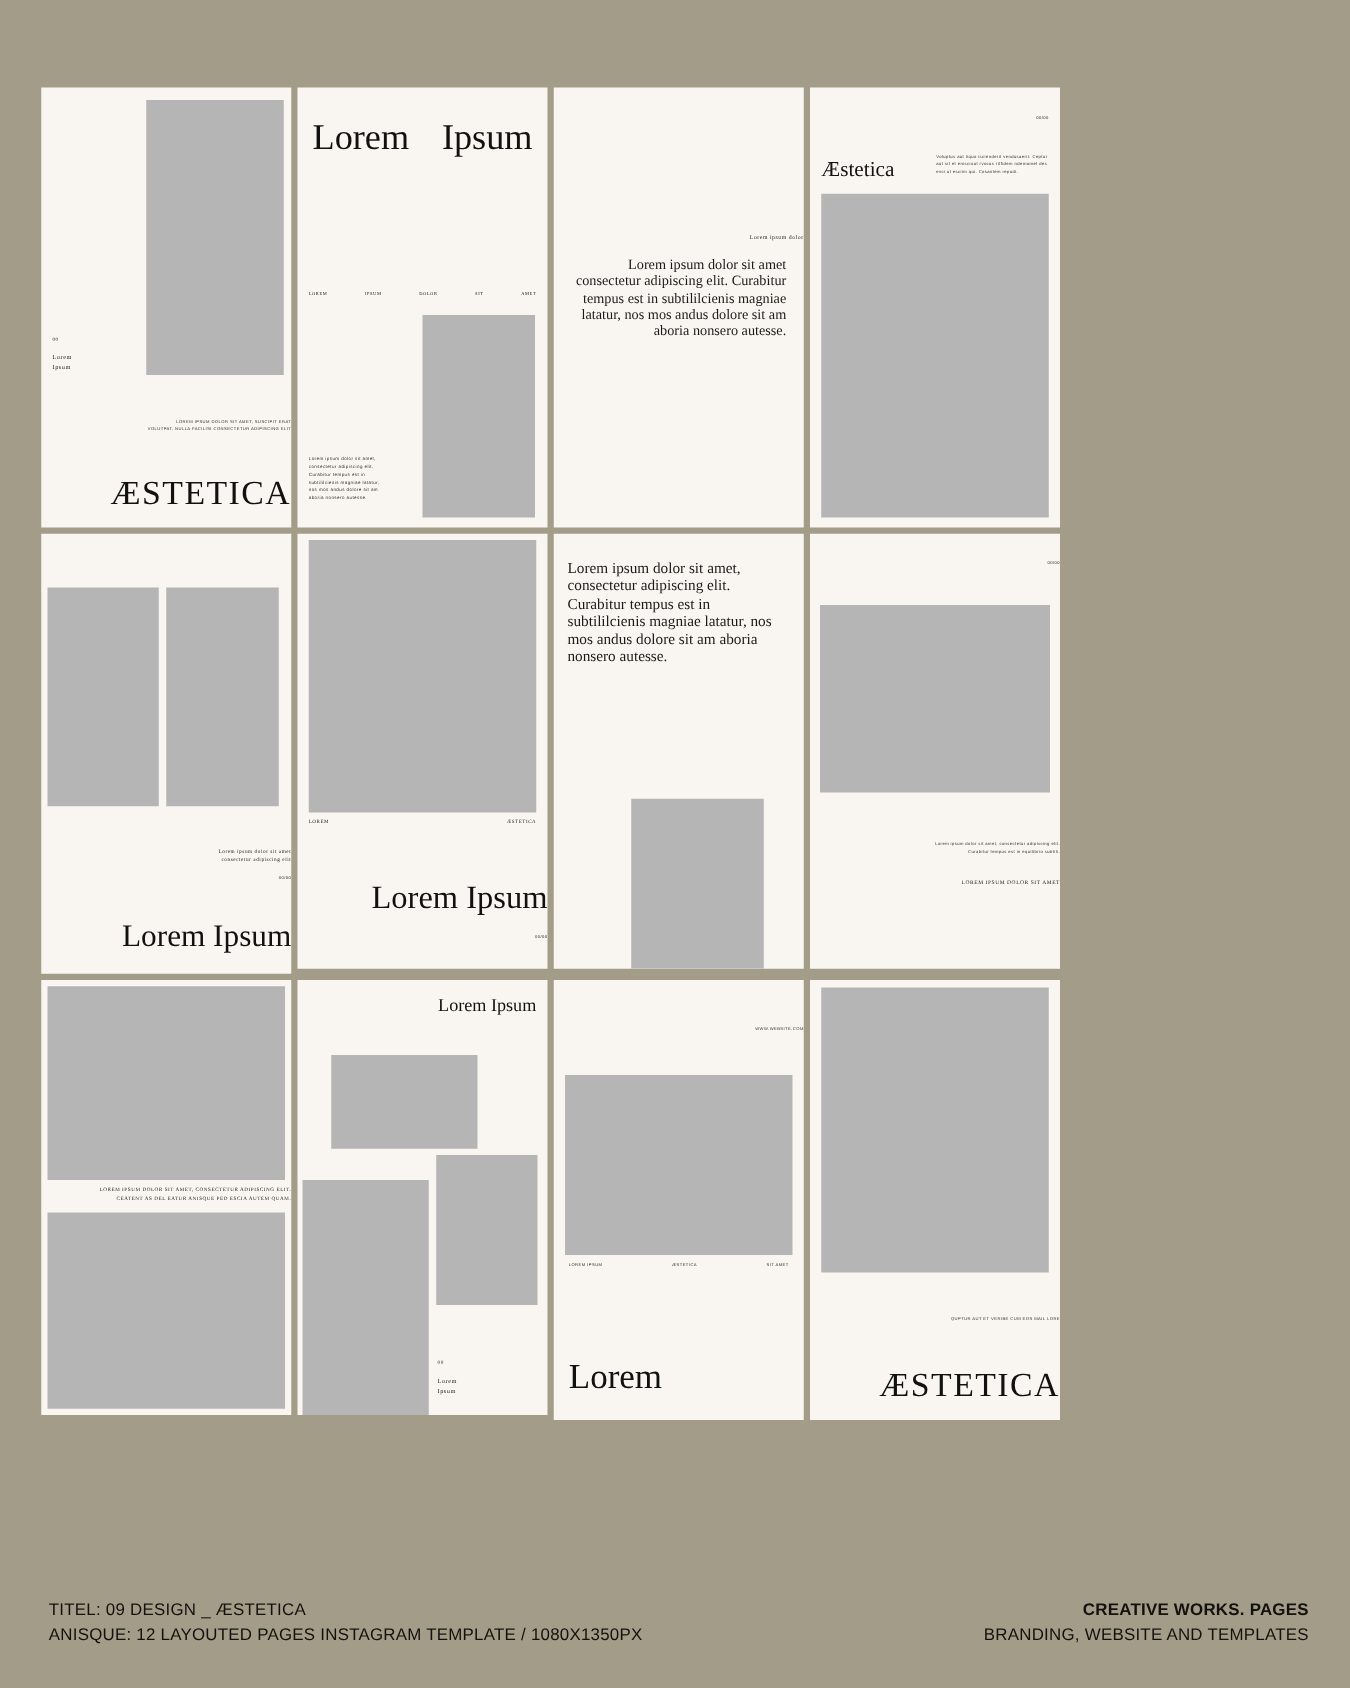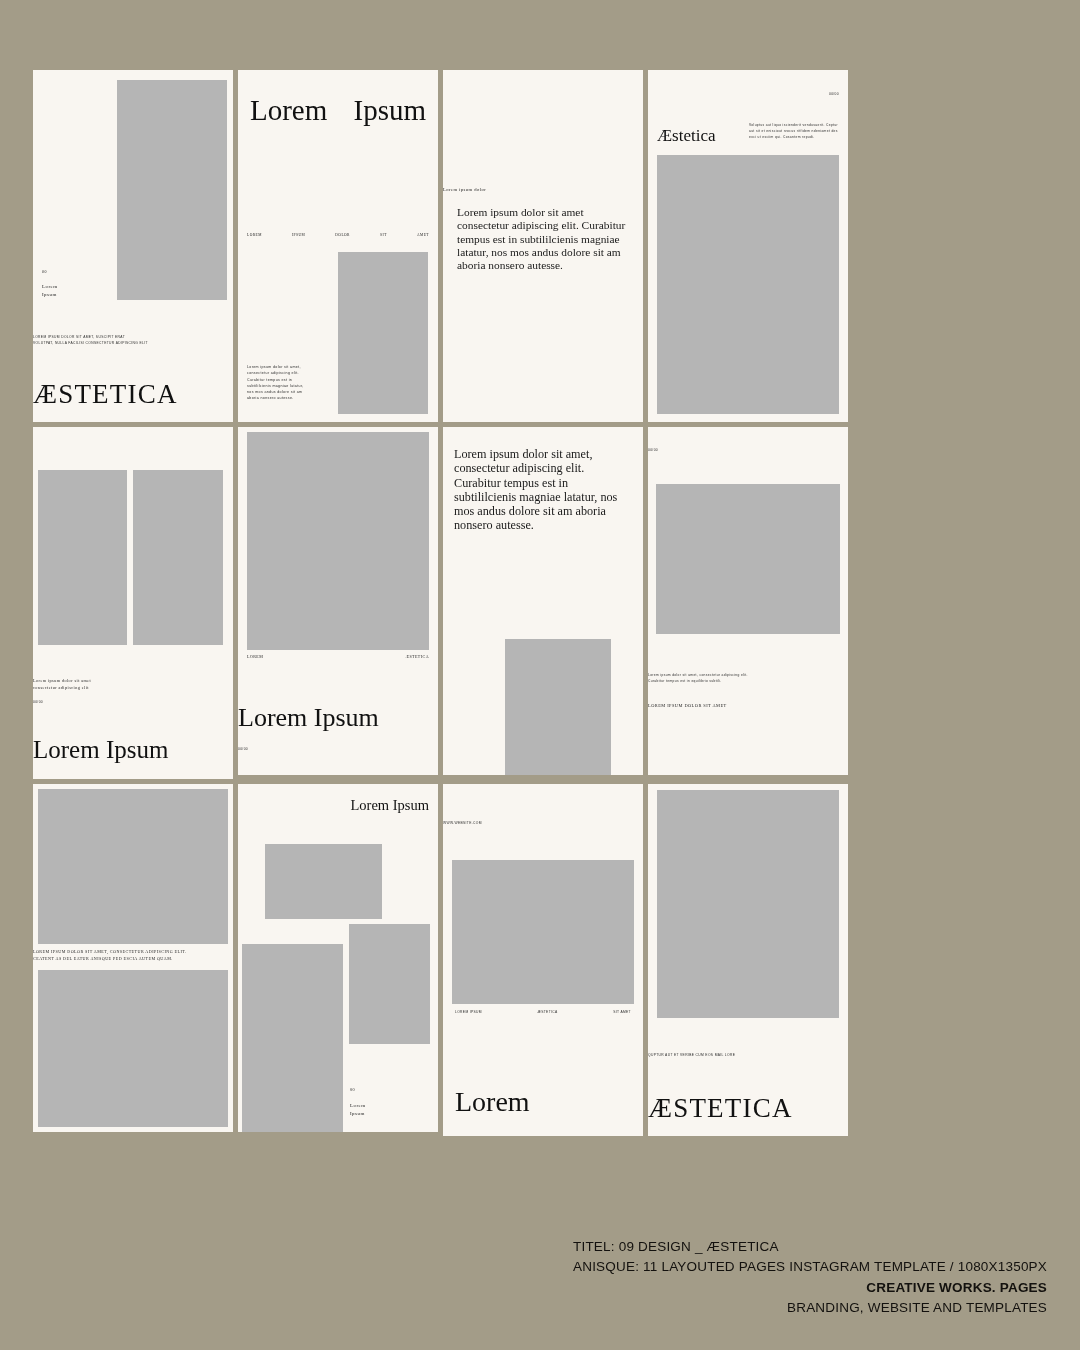--- a/index.html
+++ b/index.html
@@ -47,46 +47,45 @@
     position: absolute;
   }
   .micro-serif {
     font-family: "Liberation Serif", serif;
     font-size: 3.6px;
     letter-spacing: 0.45px;
     color: #1d1d1d;
     line-height: 1.6;
     position: absolute;
   }
-  .center { text-align: left; }
+  .center { text-align: right; }
 
   .bigserif {
     font-family: "Liberation Serif", serif;
     color: #111;
     position: absolute;
     line-height: 1;
   }
 
   .body-serif {
     font-family: "Liberation Serif", serif;
     color: #1a1a1a;
     position: absolute;
     line-height: 1.17;
   }
 
   
   .footer {
     position: absolute;
-    left: 28px;
+    left: 39px;
     right: 33px;
     bottom: 32px;
     display: flex;
     justify-content: space-between;
     align-items: flex-end;
-    flex-direction: column;
   }
   .footer-left, .footer-right {
     font-family: "Liberation Sans", sans-serif;
     font-size: 13.5px;
     line-height: 1.5;
     color: #13110e;
     letter-spacing: 0.2px;
   }
   .footer-right { text-align: right; }
   .footer-right .bold,
@@ -204,20 +203,20 @@
 </div>
 
 <div class="footer">
   <div class="footer-left">
     <div>
       <span class="lbl">TITEL:</span>
       <span class="lbl">09 DESIGN _ ÆSTETICA</span>
     </div>
     <div>
       <span class="lbl">ANISQUE:</span>
-      <span class="lbl">11 LAYOUTED PAGES INSTAGRAM TEMPLATE / 1080X1350PX</span>
+      <span class="lbl">12 LAYOUTED PAGES INSTAGRAM TEMPLATE / 1080X1350PX</span>
     </div>
   </div>
   <div class="footer-right">
     <div class="bold">CREATIVE WORKS. PAGES</div>
     <div>BRANDING, WEBSITE AND TEMPLATES</div>
   </div>
 </div>
 
 </body></html>

